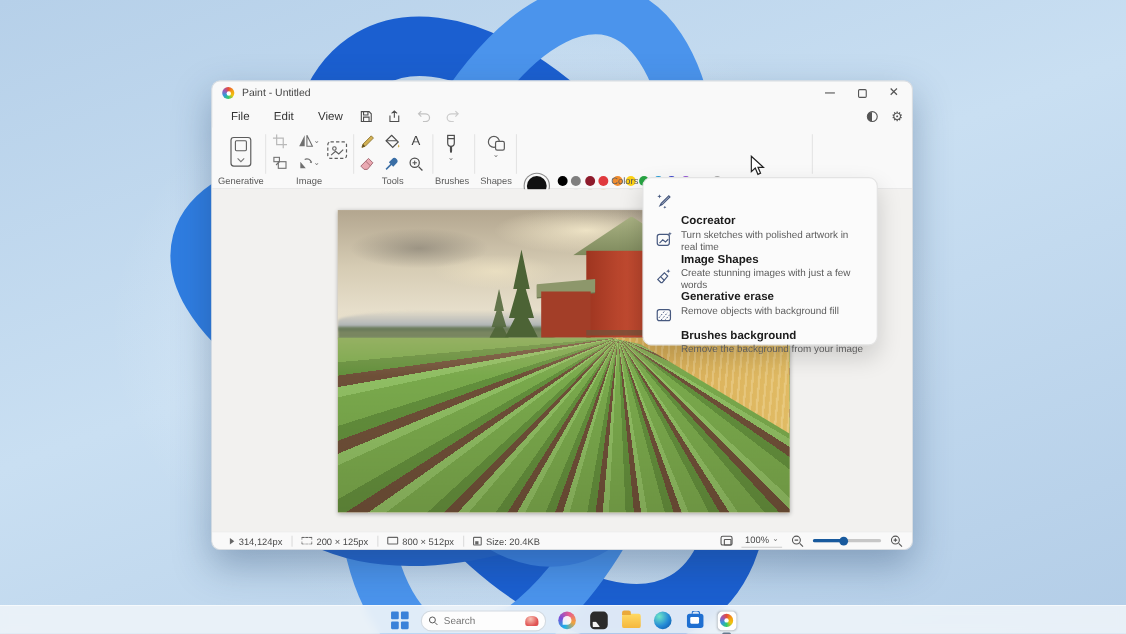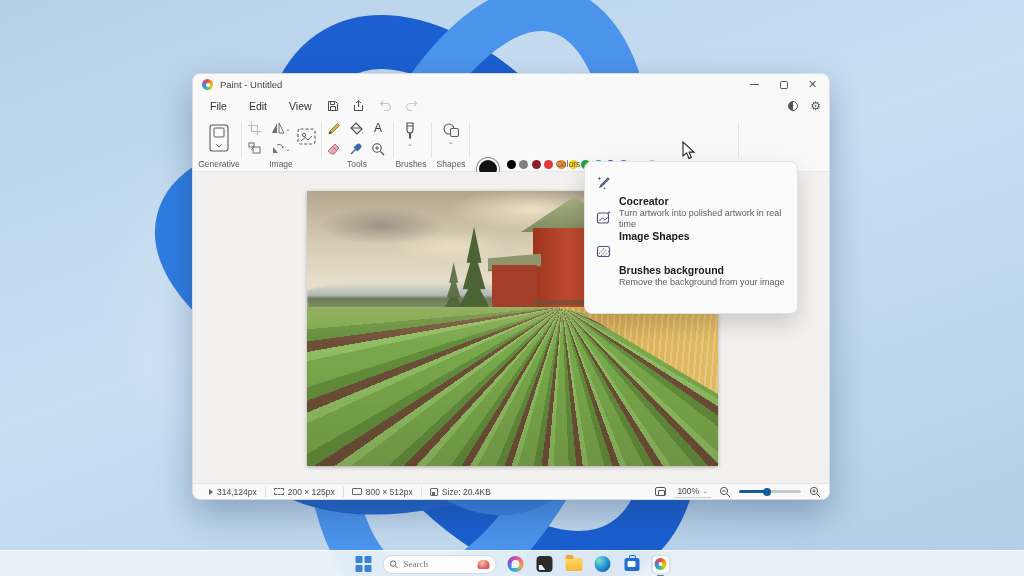--- a/index.html
+++ b/index.html
@@ -145,21 +145,21 @@
     backdrop-filter:blur(4px); z-index:10; }
   .tb-center { position:absolute; left:50%; top:0; height:26px; transform:translateX(-50%);
     display:flex; align-items:center; gap:9px; }
   .task-icon { width:20px; height:20px; display:flex; align-items:center; justify-content:center;
     border-radius:4px; position:relative; }
   .start-grid { display:grid; grid-template-columns:7px 7px; grid-gap:1.5px; }
   .start-grid div { width:7px; height:7px; background:#3b82d9; border-radius:1px; }
   .search-pill { display:flex; align-items:center; height:19px; width:114px; border-radius:10px;
     background:#fdfdfd; border:1px solid #d3dae1; padding:0 6px; gap:5px; }
   .search-pill input { border:none; outline:none; background:transparent; width:60px;
-    font-size:9px; color:#555; font-family:Liberation Serif, serif; }
+    font-size:9px; color:#555; font-family:Liberation Sans, sans-serif; }
   .weather-glyph { margin-left:auto; width:12px; height:9px; border-radius:5px 5px 2px 2px;
     background:radial-gradient(circle at 40% 30%, #f8c3b5, #e05252 70%); }
   .copilot-ti { width:16px; height:16px; border-radius:50%;
     background:conic-gradient(from 200deg,#18b3e8,#7c4dd8,#e85c8f,#f2a33c,#18b3e8); position:relative; }
   .copilot-ti::after { content:""; position:absolute; left:4px; top:4px; width:8px; height:8px;
     border-radius:50% 50% 50% 0; background:rgba(255,255,255,.9); }
   .terminal-ti { width:16px; height:16px; border-radius:4px; background:#2b2b2b; position:relative; }
   .terminal-ti::after { content:""; position:absolute; left:2px; bottom:2px; width:7px; height:5px;
     background:#f2f2f2; border-radius:1px; clip-path:polygon(0 0,45% 0,100% 100%,0 100%); }
   .folder-ti { width:17px; height:13px; border-radius:2px;
@@ -438,31 +438,43 @@
     <div class="dropdown">
       <div class="dd-item">
         <span class="dd-icon">
           <svg class="ic" width="15" height="15" viewBox="0 0 15 15">
               <path d="M5 10 12 3l1 1-7 7-2 1z" fill="none" stroke="#47597f" stroke-width="1.1"></path>
               <path d="M3 3l.5-1.5L4 3l1.5.5L4 4l-.5 1.5L3 4 1.5 3.5z" fill="#47597f"></path>
               <path d="M8 13l.4-1 .4 1 1 .4-1 .4-.4 1-.4-1-1-.4z" fill="#47597f"></path>
             </svg>
         </span>
         <div class="dd-title">Cocreator</div>
-        <div class="dd-desc">Turn artwork into polished artwork in real time</div>
+        <div class="dd-desc">Turn sketches with polished artwork in real time</div>
       </div>
       <div class="dd-item">
         <span class="dd-icon">
           <svg class="ic" width="15" height="15" viewBox="0 0 15 15">
               <rect x="1.5" y="3" width="11" height="10" rx="2" fill="none" stroke="#47597f" stroke-width="1.1"></rect>
               <path d="M3.5 11l3-3 2.5 2 2.5-2.5" fill="none" stroke="#47597f"></path>
               <path d="M11.5 1l.5-1.3.5 1.3 1.3.5-1.3.5-.5 1.3-.5-1.3L10.2 1.5z" fill="#47597f" transform="translate(1 1)"></path>
             </svg>
         </span>
         <div class="dd-title">Image Shapes</div>
+        <div class="dd-desc">Create stunning images with just a few words</div>
+      </div>
+      <div class="dd-item">
+        <span class="dd-icon">
+          <svg class="ic" width="15" height="15" viewBox="0 0 15 15">
+              <path d="M5 13 2 10l6-6 3 3-5 6z" fill="none" stroke="#47597f" stroke-width="1.1"></path>
+              <path d="M4.5 7.5 8 11" stroke="#47597f"></path>
+              <path d="M11 2l.5-1.5L12 2l1.5.5L12 3l-.5 1.5L11 3 9.5 2.5z" fill="#47597f"></path>
+            </svg>
+        </span>
+        <div class="dd-title">Generative erase</div>
+        <div class="dd-desc">Remove objects with background fill</div>
       </div>
       <div class="dd-item">
         <span class="dd-icon">
           <svg class="ic" width="15" height="15" viewBox="0 0 15 15">
               <rect x="1.5" y="2.5" width="12" height="10" rx="2" fill="none" stroke="#47597f" stroke-width="1.1"></rect>
               <path d="M3 10l5-6 M5 12l6-7 M8 12.5 13 7" stroke="#47597f" stroke-width=".9" stroke-dasharray="1.6 1.4"></path>
             </svg>
         </span>
         <div class="dd-title">Brushes background</div>
         <div class="dd-desc">Remove the background from your image</div>

